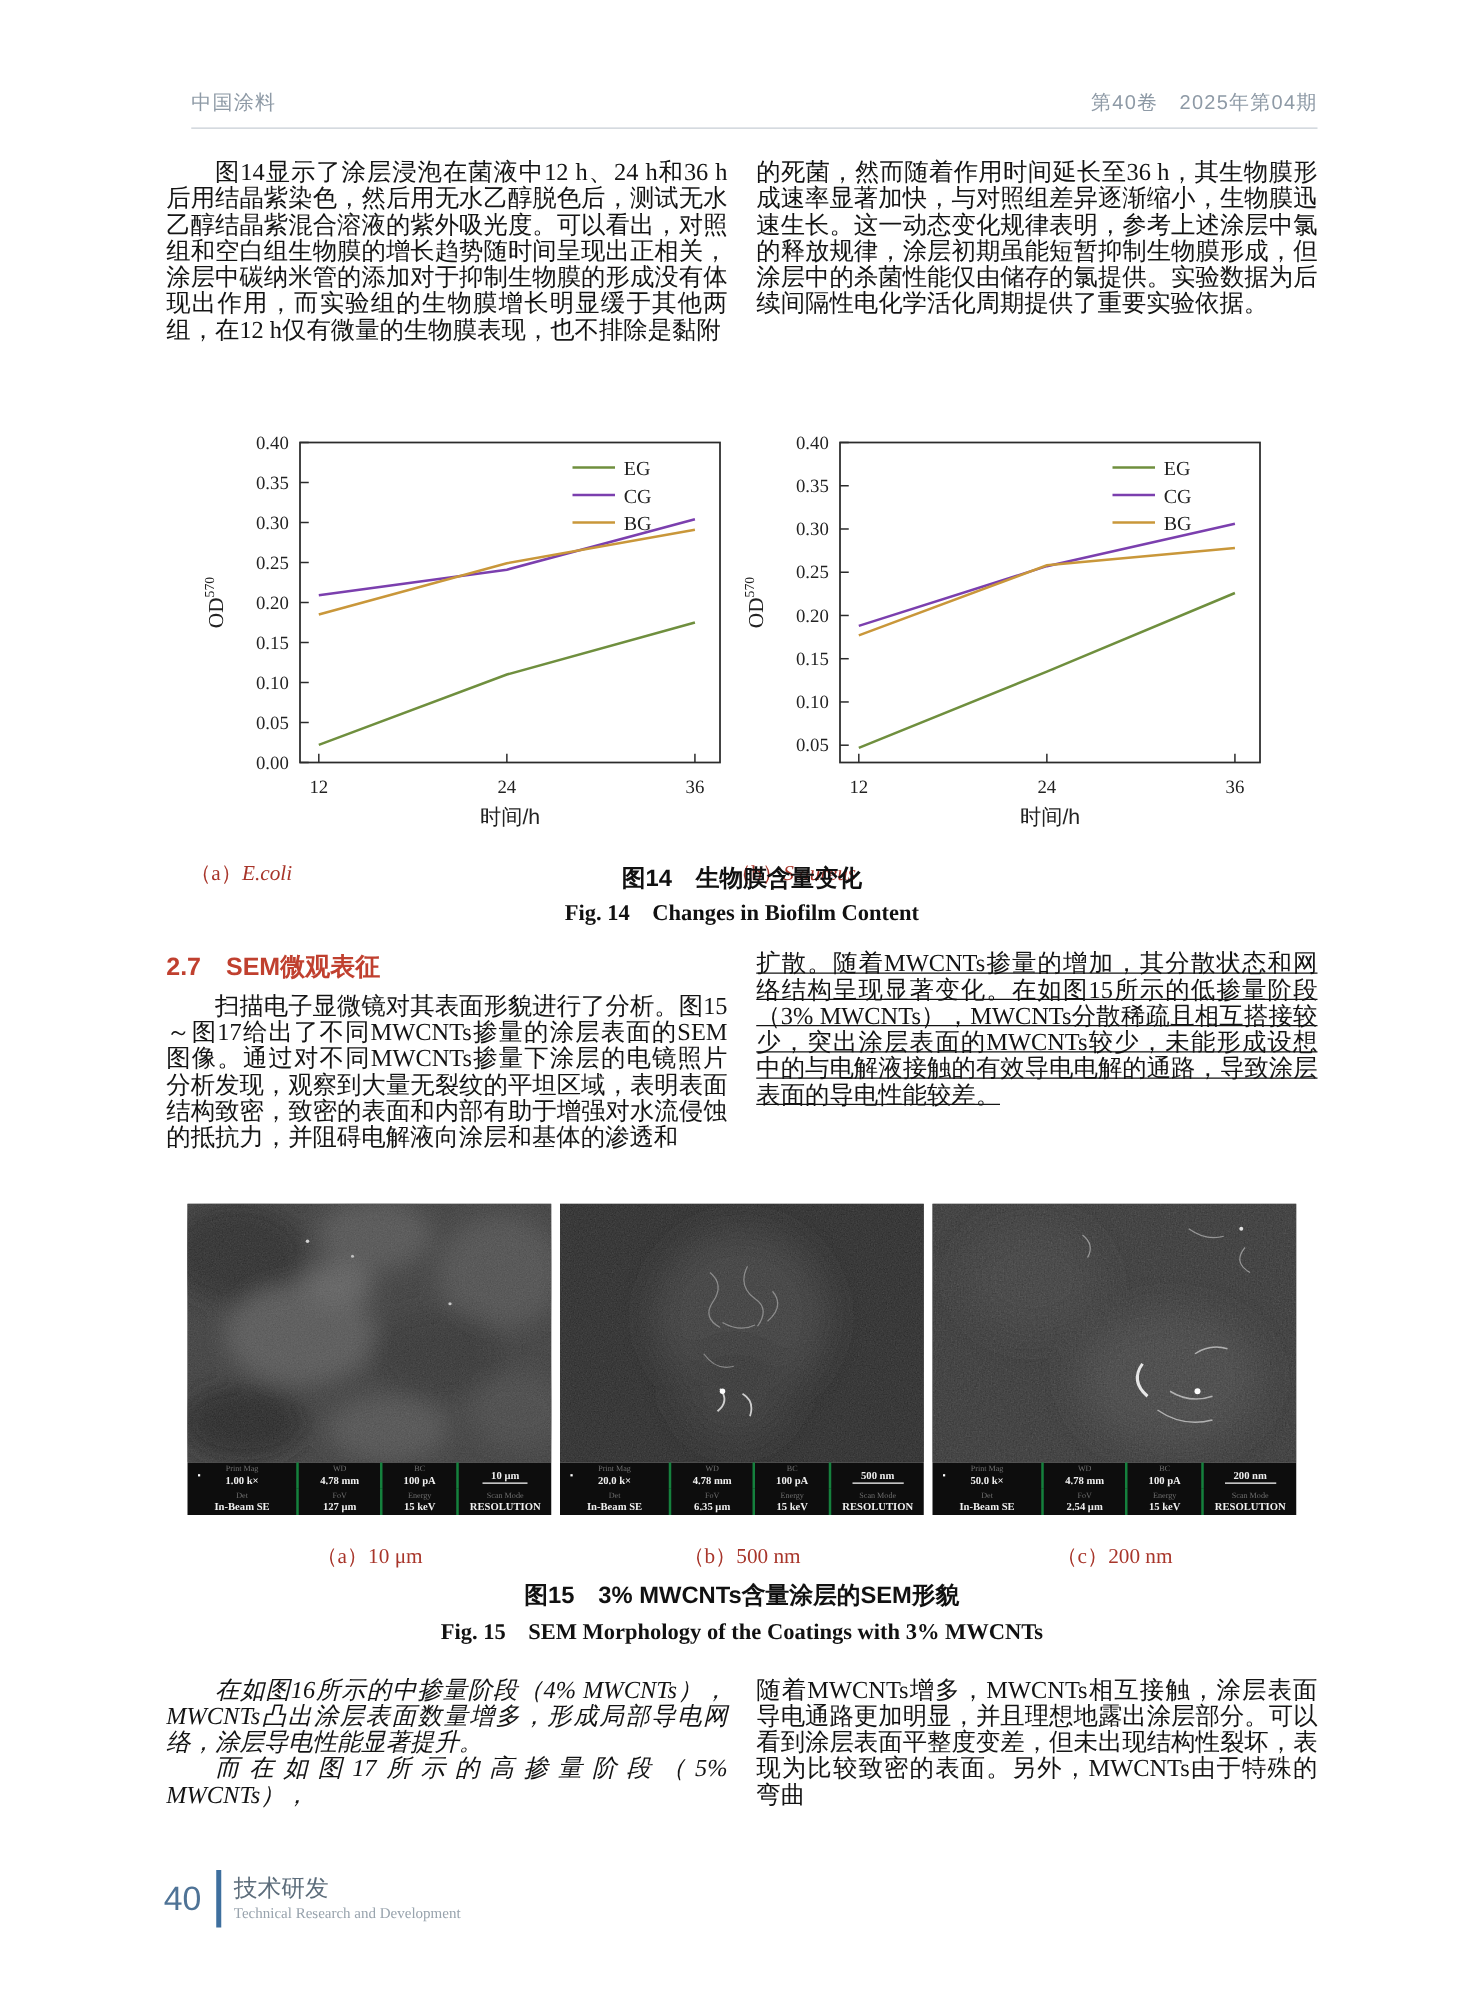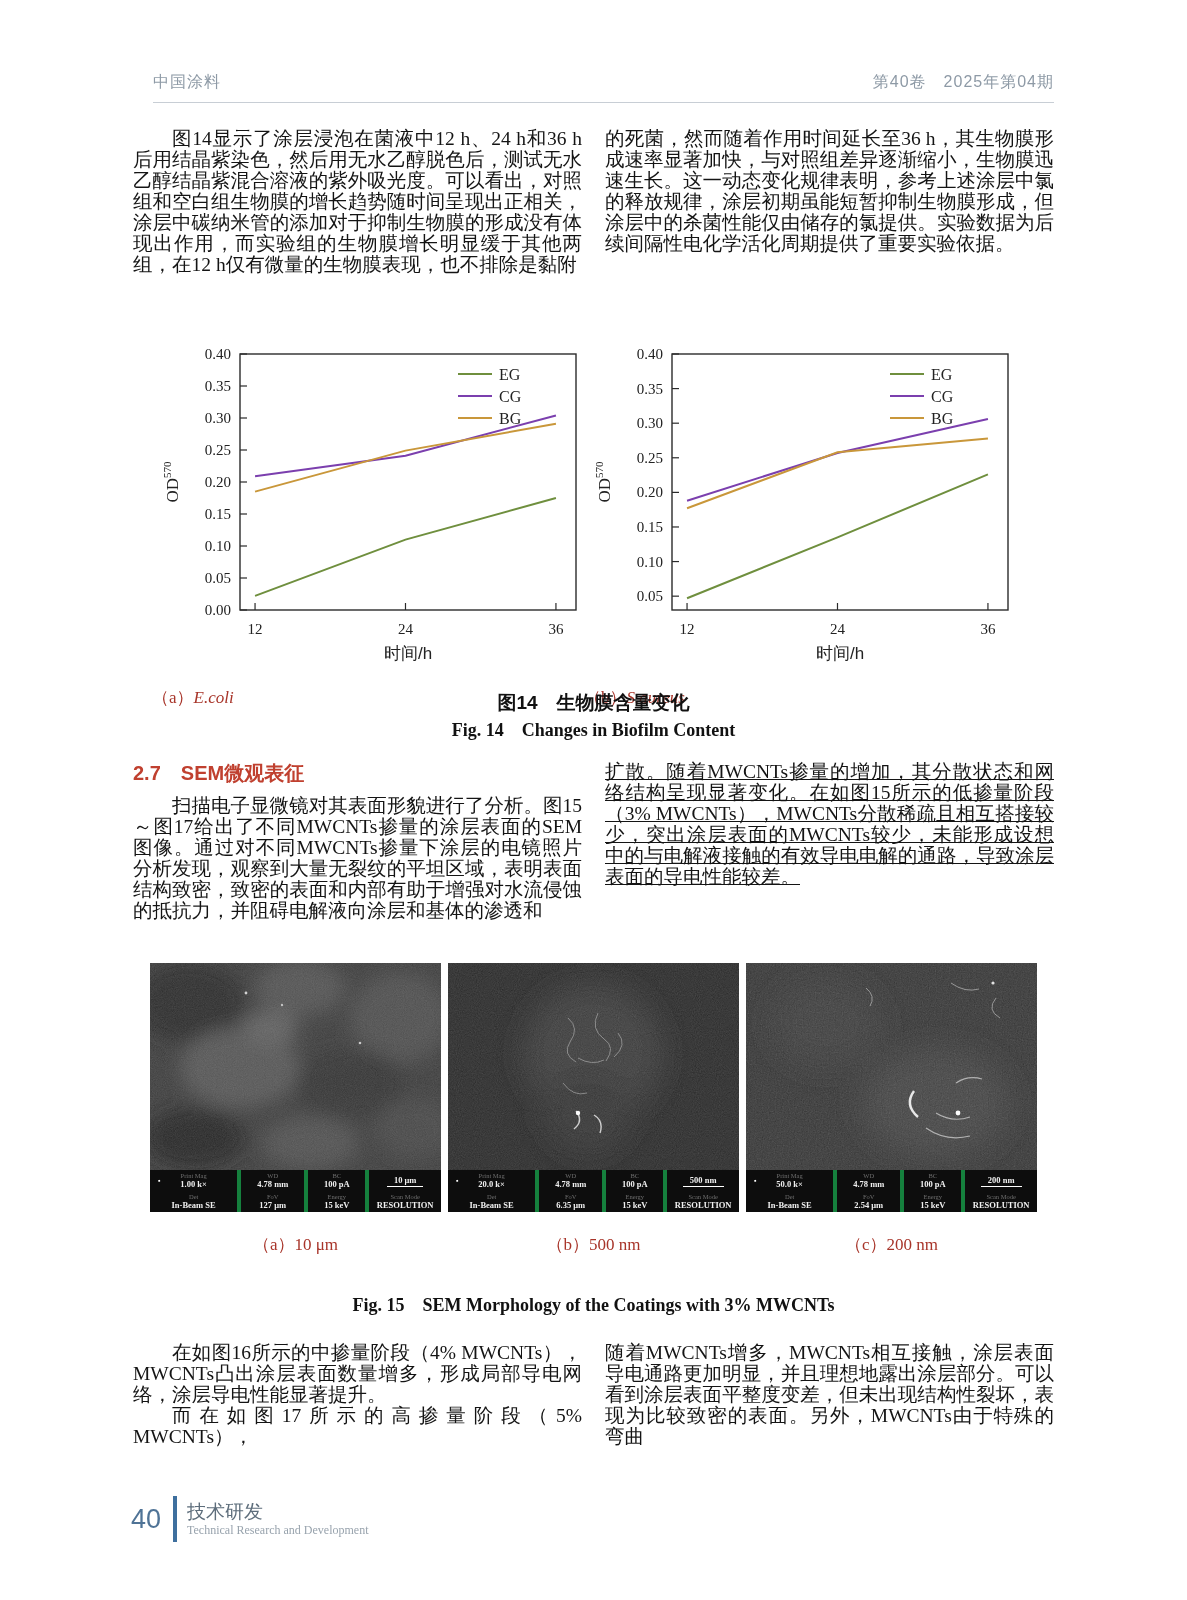--- a/index.html
+++ b/index.html
@@ -53,21 +53,21 @@
   }
   
   .sem-block { position:absolute; width:291px; top:963px; }
   .sem-img  { display:block; width:291px; height:207px; background:#262626; }
   .sembar {
     width:291px; height:42px; background:#0d0d0d; color:#ddd;
     display:grid; grid-template-columns:30% 23% 21% 26%; grid-template-rows:21px 21px;
     font-family:"Liberation Serif",serif;
   }
   .semcell { position:relative; display:flex; flex-direction:column;
-    align-items:center; justify-content:center; border-left:4px solid #15803d; overflow:hidden;}
+    align-items:center; justify-content:center; border-left:2px solid #15803d; overflow:hidden;}
   .semcell:first-child, .semcell.nb { border-left:none; }
   .slabel { font-size:6.5px; color:#6f6f6f; line-height:7px; }
   .sval   { font-size:8.5px; color:#f0f0f0; line-height:10px; font-weight:bold; }
   .sval.scale { border-bottom:1.5px solid #fff; padding:0 7px 1px 7px; }
   .dot { position:absolute; left:8px; top:50%; transform:translateY(-50%);
          color:#fff; font-size:7px; line-height:7px;}
   .sem-sub {
     position:absolute; top:1233px; width:291px; text-align:center;
     color:#a8352a; font-size:17px;
   }
@@ -389,23 +389,24 @@
           <div class="slabel">Scan Mode</div>
         <div class="sval">RESOLUTION</div>
         </div>
     </div>
   </div>
 
   <div class="sem-sub" style="left:150px;">（a）10 μm</div>
   <div class="sem-sub" style="left:448px;">（b）500 nm</div>
   <div class="sem-sub" style="left:746px;">（c）200 nm</div>
 
+  <div class="fig-cap-zh" style="top:1263px;">图15　3% MWCNTs含量涂层的SEM形貌</div>
   <div class="fig-cap-en" style="top:1293px;">Fig. 15　SEM Morphology of the Coatings with 3% MWCNTs</div>
 
-  <div class="para" style="left:133px; top:1342px;">
+  <div class="para" style="left:133px; top:1342px;font-style:italic;">
     <p>在如图16所示的中掺量阶段（4% MWCNTs），MWCNTs凸出涂层表面数量增多，形成局部导电网络，涂层导电性能显著提升。</p>
     <p>而在如图17所示的高掺量阶段（5% MWCNTs），</p>
   </div>
   <div class="para" style="left:605px; top:1342px;">
     <p style="text-indent:0;">随着MWCNTs增多，MWCNTs相互接触，涂层表面导电通路更加明显，并且理想地露出涂层部分。可以看到涂层表面平整度变差，但未出现结构性裂坏，表现为比较致密的表面。另外，MWCNTs由于特殊的弯曲</p>
   </div>
 
   <div class="footer">
     <span class="pageno">40</span>
     <span class="fbar"></span>

